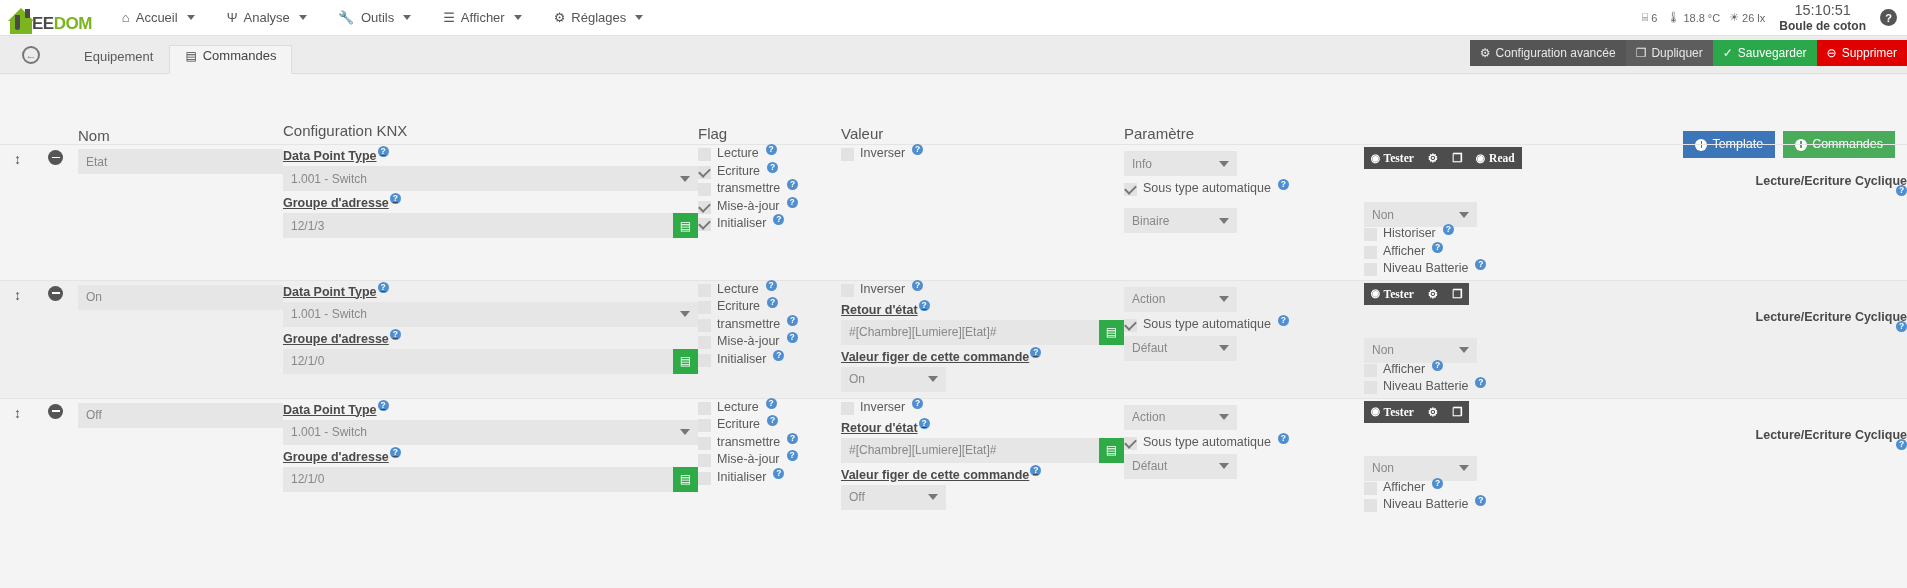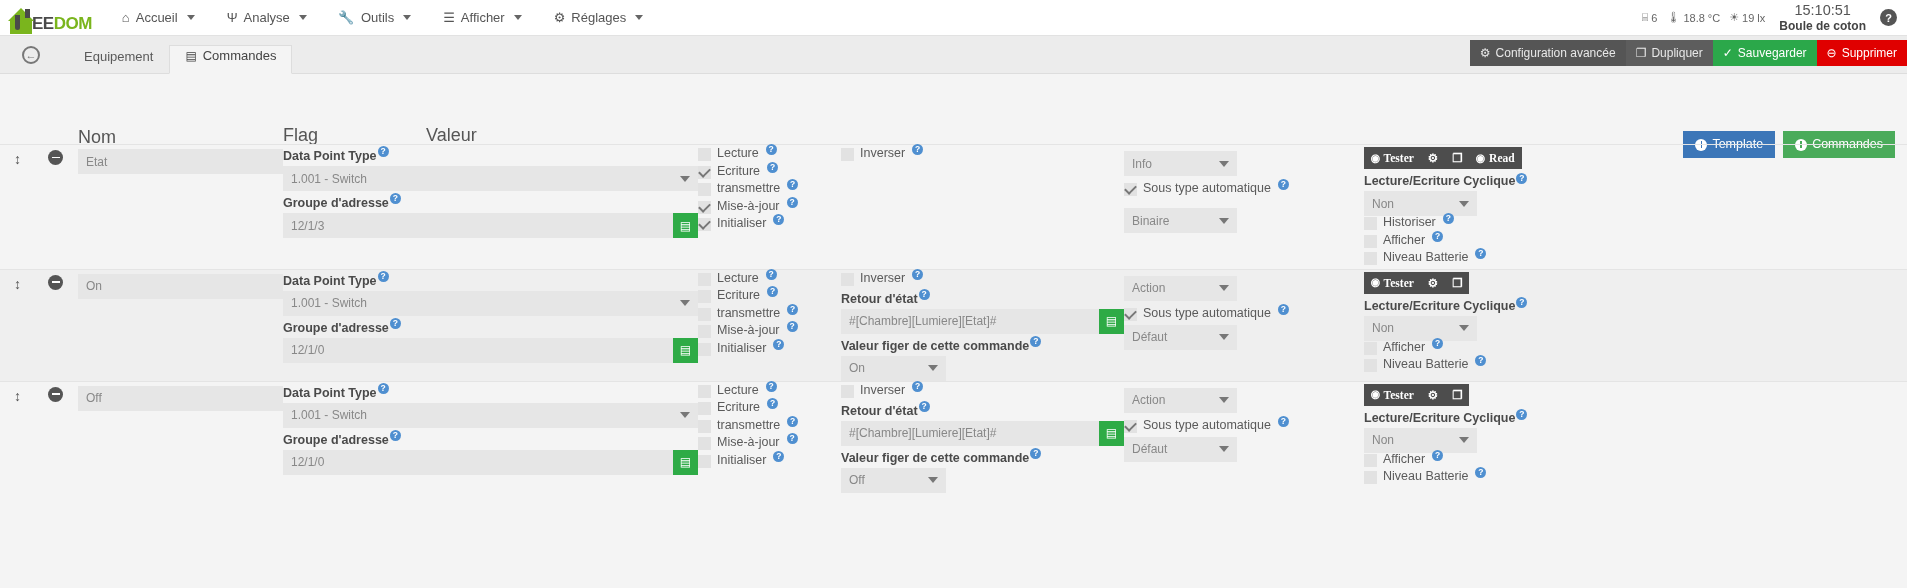--- a/index.html
+++ b/index.html
@@ -93,21 +93,21 @@
     display:inline-flex;align-items:center;justify-content:center;font-size:11px;font-weight:bold;
     position:relative;
   }
   .plus-ico::before{content:"";position:absolute;width:7px;height:1.5px;background:currentColor;}
   .plus-ico::after{content:"";position:absolute;width:1.5px;height:7px;background:currentColor;}
   .btn-blue .plus-ico{background:#fff;color:#3c76b8;}
   .btn-green2 .plus-ico{background:#fff;color:#4aab5a;}
 
   
   .grid-head { display:flex; padding:0 0 0 14px; margin-top:48px; height:22px; }
-  .col-head { font-size:18px; color:#555; font-weight:normal; }
+  .col-head { font-size:15px; color:#555; font-weight:normal; }
 
   
   .cmd-row { display:flex; padding-left:14px; position:relative; }
   .cmd-row.alt { background:#efefef; }
   .cmd-row .sep { position:absolute; left:0; right:0; top:0; height:1px; background:#e4e4e4; }
 
   .c-handle { width:34px; padding-top:8px; }
   .c-del { width:30px; padding-top:6px; }
   .c-nom { width:205px; padding-top:5px; }
   .c-knx { width:415px; padding-top:0px; }
@@ -124,21 +124,21 @@
   }
   .minus-ico::after{content:"";width:8px;height:1.8px;background:#fff;}
 
   .inp {
     background:#e6e6e6; border:none; height:25px; width:100%;
     padding:0 8px; font-size:12px; color:#888;
     font-family:"Liberation Sans", sans-serif;
   }
   .inp::placeholder{ color:#8e8e8e; opacity:1; }
 
-  .fld-label { font-size:12.5px; color:#4a4a4a; font-weight:bold; margin:5px 0 3px; display:flex; align-items:flex-start; }
+  .fld-label { font-size:12.5px; color:#4a4a4a; font-weight:bold; margin:5px 0 3px; display:flex; align-items:flex-start;text-decoration:underline; }
   .q {
     width:11px;height:11px;border-radius:50%;background:#4f8fd0;color:#fff;
     font-size:8.5px;font-weight:bold;display:inline-flex;align-items:center;justify-content:center;
     margin-left:1px; vertical-align:super; cursor:pointer; line-height:1; flex:0 0 auto;
     position:relative; top:-3px;
   }
 
   .sel {
     background:#e6e6e6; height:25px; width:100%; border:none; position:relative;
     display:flex; align-items:center; padding:0 8px; font-size:12px; color:#888; cursor:pointer;
@@ -166,21 +166,21 @@
   }
   .chk-lbl { line-height:1.1; }
 
   
   .act-bar { display:inline-flex; background:#4d4d4d; align-items:center; gap:0; }
   .act-bar .ab {
     color:#fff; font-size:11.5px; padding:4px 7px; cursor:pointer;
     display:flex;align-items:center;gap:3px; font-family:"Liberation Serif", serif; font-weight:bold;
   }
   .wifi-ico { font-size:11px; transform:rotate(45deg); display:inline-block; }
-  .cyc-label { font-size:12.5px; font-weight:bold; color:#4a4a4a; margin:5px 0 3px; display:flex; align-items:center;}
+  .cyc-label { font-size:12.5px; font-weight:bold; color:#4a4a4a; margin:5px 0 3px; display:flex; align-items:flex-end;flex-direction:column;}
   .sel-sm { width:113px; }
   .act-chks { }
 
   .valeur-sel { width:105px; }
 </style>
 </head>
 <body>
 
 <div class="navbar">
   <div class="brand">
@@ -228,21 +228,21 @@
       <span class="s">
         <span>⌸</span>
         <span>6</span>
       </span>
       <span class="s">
         <span>🌡</span>
         <span>18.8 °C</span>
       </span>
       <span class="s">
         <span>☀</span>
-        <span>19 lx</span>
+        <span>26 lx</span>
       </span>
     </div>
     <div class="clockbox">
       <div class="clock">15:10:51</div>
       <div class="username">Boule de coton</div>
     </div>
     <div class="help-ico">?</div>
   </div>
 </div>
 
@@ -286,22 +286,24 @@
     <button class="btn btn-green2">
       <span class="plus-ico"></span>
       <span>Commandes</span>
     </button>
   </div>
 
   <div class="grid-head">
     <div class="c-handle"></div>
     <div class="c-del"></div>
     <div class="c-nom col-head">Nom</div>
+    <div class="c-knx col-head">Configuration KNX</div>
     <div class="c-flag col-head">Flag</div>
     <div class="c-val col-head">Valeur</div>
+    <div class="c-param col-head">Paramètre</div>
     <div class="c-act"></div>
   </div>
 
   <div id="rows-container">
       <div class="cmd-row">
         <div class="sep"></div>
         <div class="c-handle">
           <span class="handle-ico">↕</span>
         </div>
         <div class="c-del">

